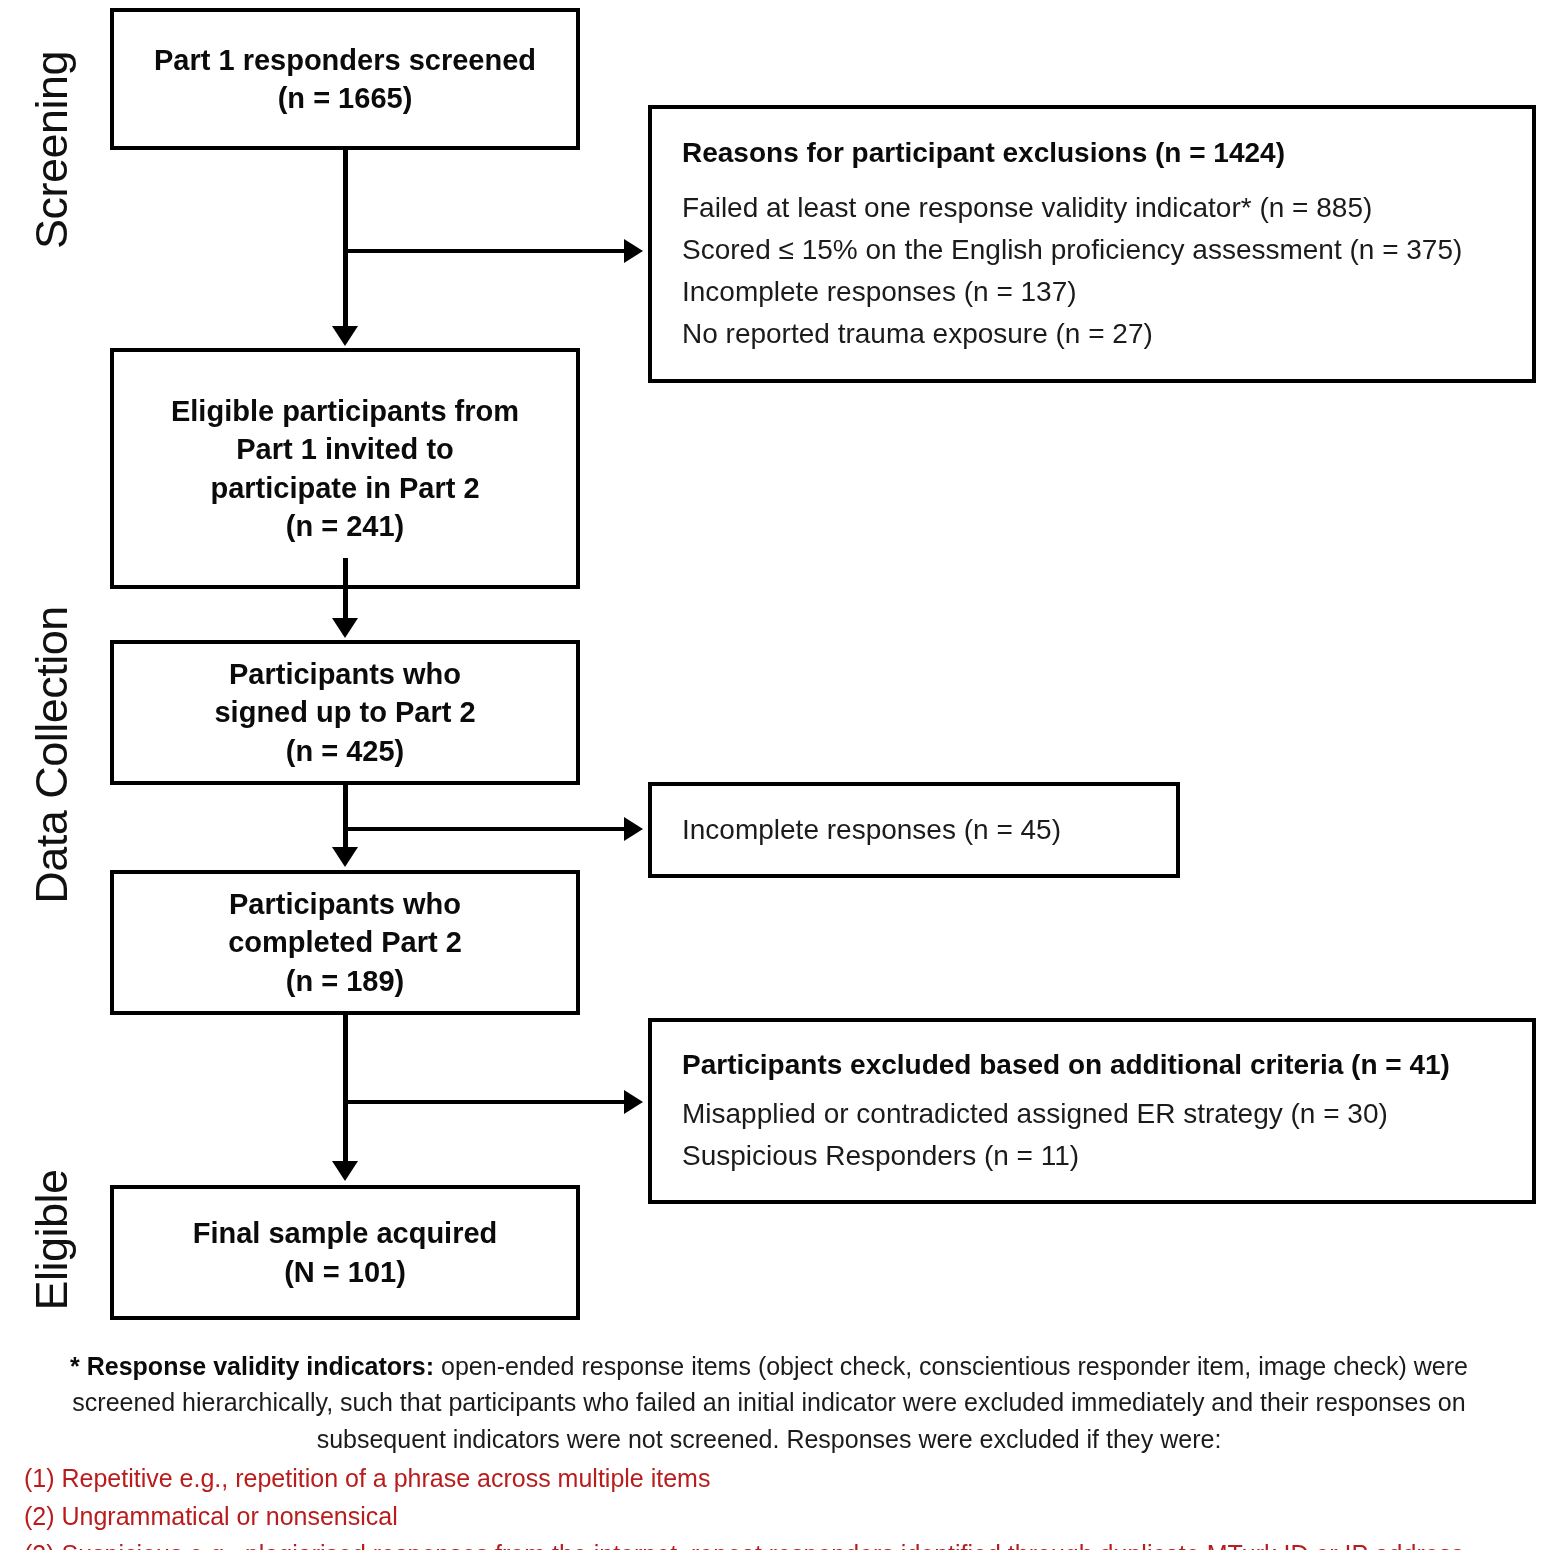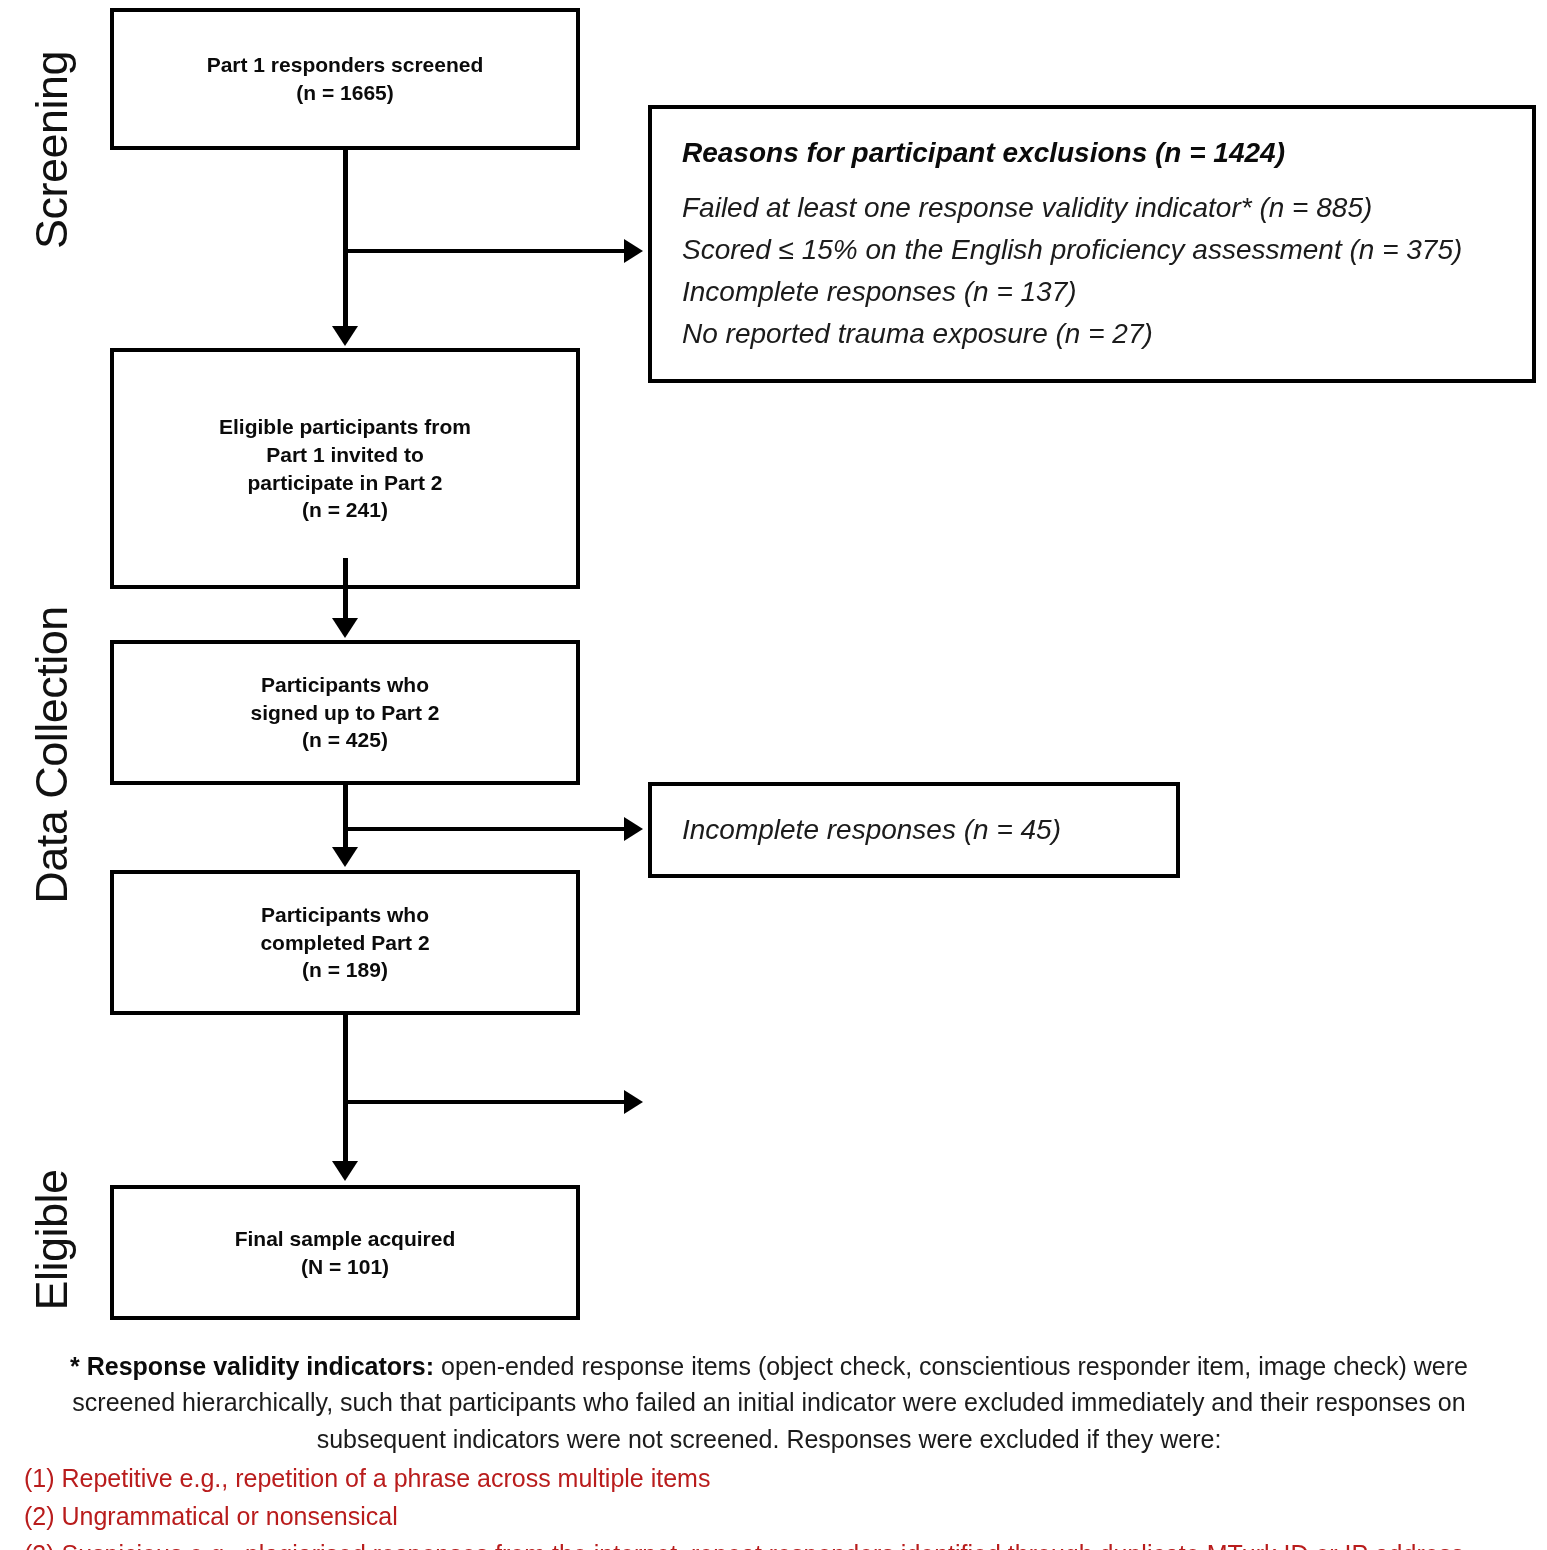--- a/index.html
+++ b/index.html
@@ -50,24 +50,23 @@
   .box-inner {
     width: 100%;
     height: 100%;
     display: flex;
     flex-direction: column;
     align-items: center;
     justify-content: center;
   }
   .box-inner.left {
     align-items: flex-start;
-    font-style: italic;
   }
   .line {
-    font-size: 21px;
+    font-size: 29px;
     font-weight: bold;
     line-height: 1.32;
     text-align: left;
     color: #0b0b0b;
   }
 
   
   .excl-head {
     font-size: 28px;
     font-weight: bold;
@@ -215,20 +214,27 @@
       <div class="line">(n = 189)</div>
     </div>
   </div>
 
   <div class="vline" style="left:343px; top:1015px; height:148px;"></div>
   <div class="arrow-down" style="left:332px; top:1161px;"></div>
 
   <div class="hline" style="left:343px; top:1100px; width:282px;"></div>
   <div class="arrow-right" style="left:624px; top:1090px;"></div>
 
+  <div class="box" style="left:648px; top:1018px; width:888px; height:186px;">
+    <div class="box-inner left pad-l">
+      <div class="excl-head" style="margin-bottom:8px;">Participants excluded based on additional criteria (n = 41)</div>
+      <div class="excl-item">Misapplied or contradicted assigned ER strategy (n = 30)</div>
+      <div class="excl-item">Suspicious Responders (n = 11)</div>
+    </div>
+  </div>
 
   <div class="box" style="left:110px; top:1185px; width:470px; height:135px;">
     <div class="box-inner">
       <div class="line">Final sample acquired</div>
       <div class="line">(N = 101)</div>
     </div>
   </div>
 
   <div id="footnote">
     <p class="fn-para">

